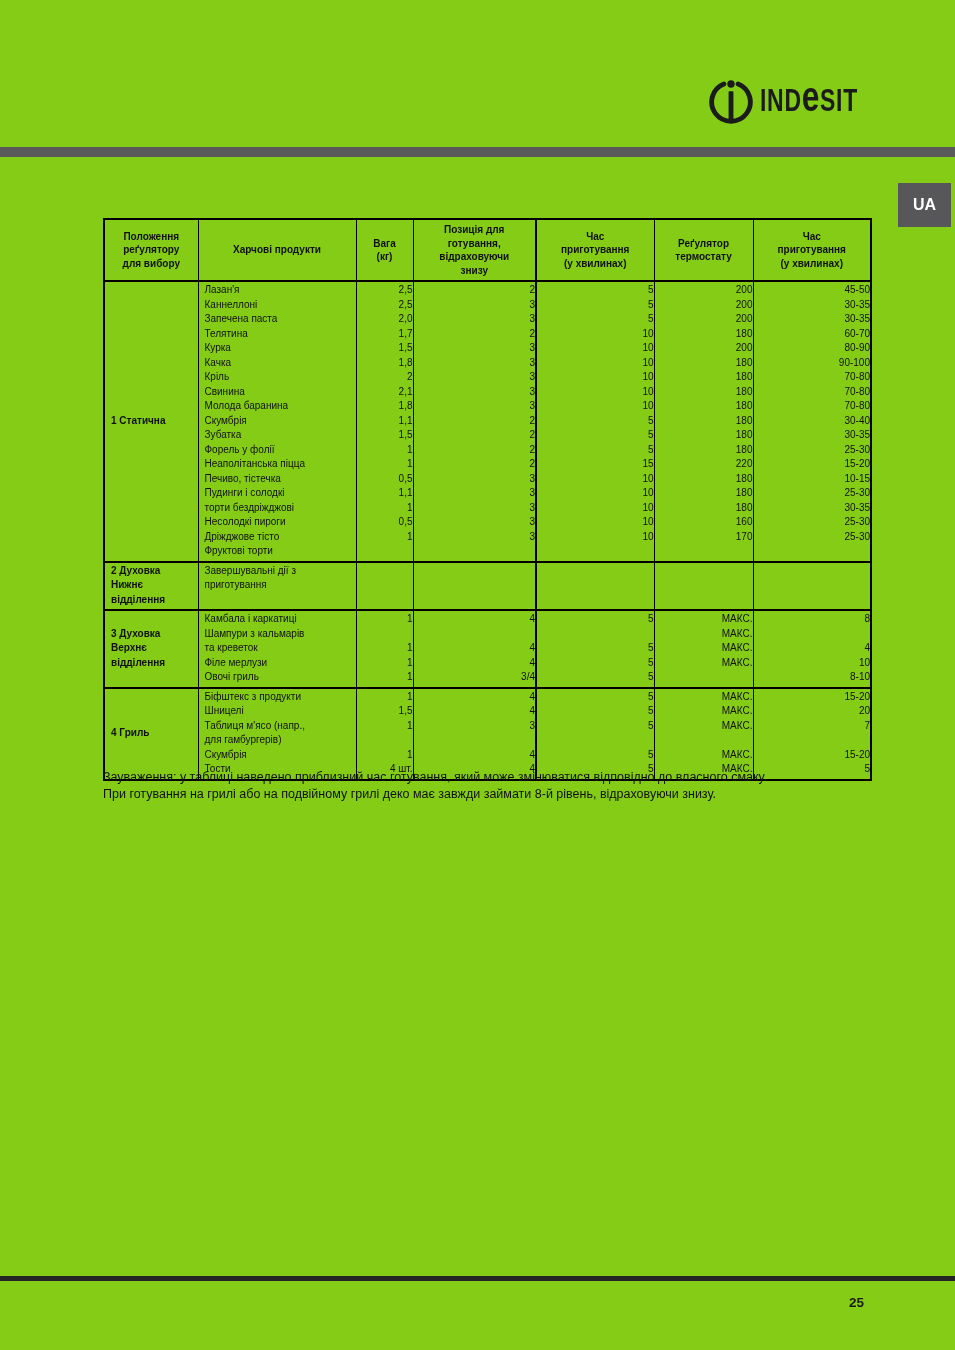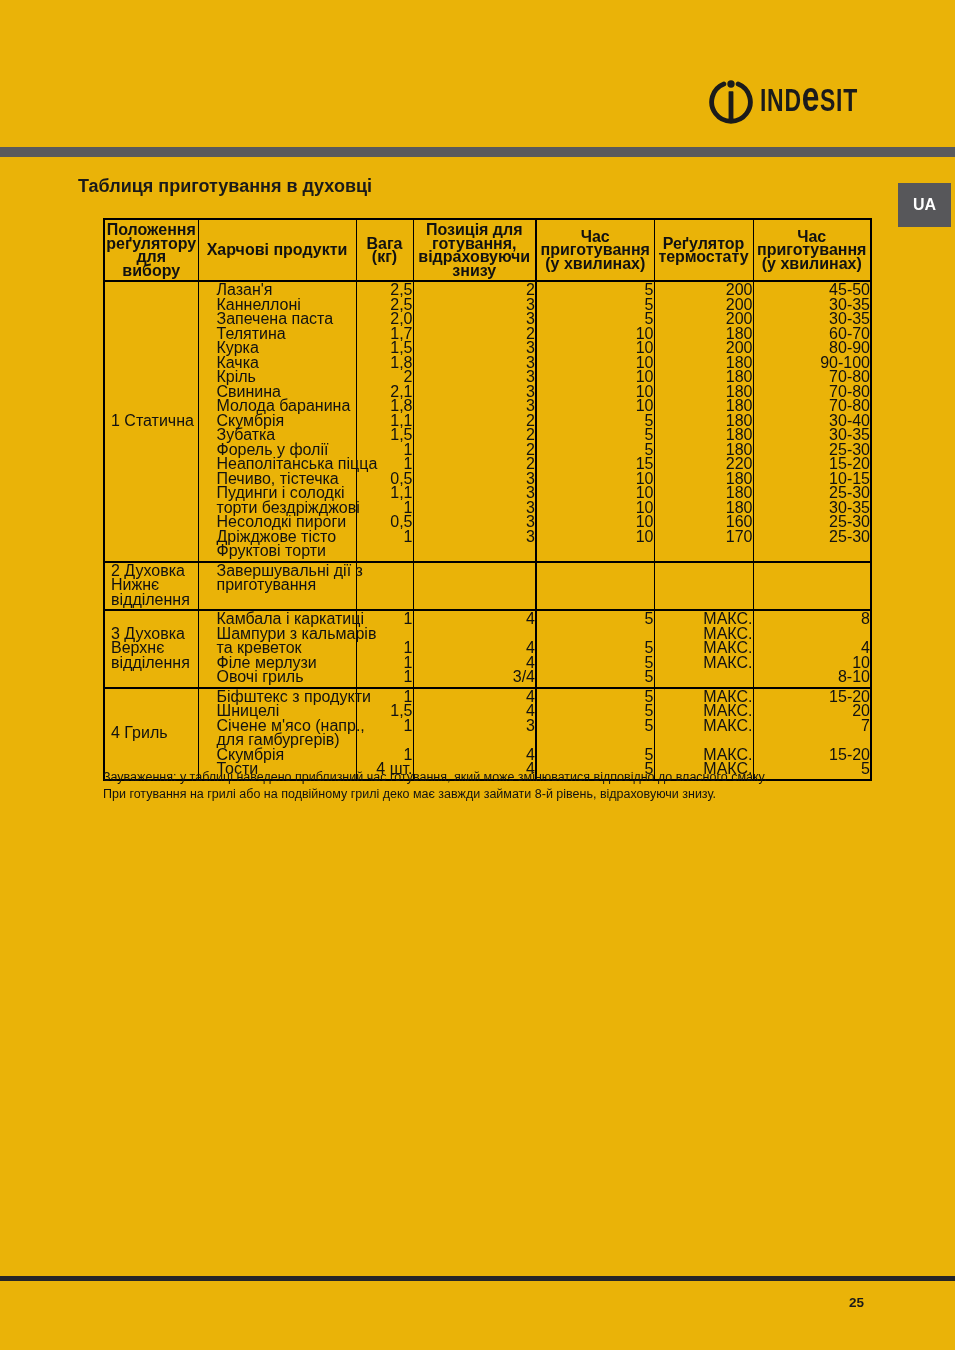--- a/index.html
+++ b/index.html
@@ -1,17 +1,17 @@
 <!DOCTYPE html>
 <html><head>
 <meta charset="utf-8">
 <style>
   html,body{margin:0;padding:0;background:#fff;}
   .page{
-    position:relative;width:955px;height:1350px;background:#eab308;overflow:hidden;
+    position:relative;width:955px;height:1350px;background:#84cc16;overflow:hidden;
     font-family:"Liberation Sans", sans-serif;color:#1a1a1a;
   }
 
   
   .logo{position:absolute;left:708px;top:77px;display:flex;align-items:center;gap:6px;height:48px;}
   .logo-mark{width:46px;height:46px;display:block;}
   .logo-text{
     font-weight:bold;font-size:31px;letter-spacing:1px;color:#1b1b1b;
     transform:scaleX(0.74);transform-origin:left center;white-space:nowrap;
   }
@@ -24,36 +24,36 @@
   
   .title{position:absolute;left:78px;top:176px;margin:0;font-size:18px;font-weight:bold;color:#1a1a1a;}
   .ua-badge{
     position:absolute;left:898px;top:183px;width:53px;height:44px;background:#57575a;color:#fff;
     display:flex;align-items:center;justify-content:center;font-weight:bold;font-size:16px;
   }
 
   
   .cook-table{
     position:absolute;left:103px;top:218px;width:767px;
-    border-collapse:collapse;table-layout:fixed;font-size:16px;color:#111;
+    border-collapse:collapse;table-layout:fixed;font-size:10px;color:#111;
     border:2px solid #000;
   }
   .cook-table th{
     border:1.5px solid #000;border-bottom:2px solid #000;
     font-weight:bold;text-align:center;vertical-align:middle;
     white-space:pre-line;line-height:13.5px;padding:3px 1px;
   }
   .cook-table td{
     border:1.5px solid #000;border-top:2px solid #000;
     vertical-align:top;line-height:14.5px;padding:1px 0 2px 0;
   }
   .cook-table td div{white-space:nowrap;}
-  td.cat{font-weight:normal;text-align:left;padding-left:6px;vertical-align:middle;}
+  td.cat{font-weight:bold;text-align:left;padding-left:6px;vertical-align:middle;}
   td.cat.vtop{vertical-align:top;margin-top:25px;}
-  td.food{text-align:left;padding-left:18px;}
+  td.food{text-align:left;padding-left:6px;}
   td.num{text-align:right;}
   .thickR{border-right:2.5px solid #000 !important;}
 
   
   .note{position:absolute;left:103px;top:769px;width:790px;font-size:12.5px;line-height:17px;color:#111;}
   .note b{font-weight:normal;}
 
   
   .page-number{position:absolute;left:849px;top:1295px;font-size:13.5px;font-weight:bold;color:#1a1a1a;}
 </style>
@@ -66,21 +66,20 @@
     <svg class="logo-mark" viewBox="0 0 100 100" aria-hidden="true">
       <path d="M 34.5 13 A 42 42 0 1 0 65.5 13" fill="none" stroke="#1b1b1b" stroke-width="10.5" stroke-linecap="round"></path>
       <circle cx="50" cy="13" r="8" fill="#1b1b1b"></circle>
       <rect x="44.75" y="29" width="10.5" height="65" rx="1.5" fill="#1b1b1b"></rect>
     </svg>
     <div class="logo-text"><span>IND</span><span class="logo-e">e</span><span>SIT</span></div>
   </div>
 
   <div class="topbar"></div>
 
-  <h1 class="title">Таблиця приготування в духовці</h1>
 
   <div class="ua-badge">UA</div>
 
   <table class="cook-table" id="cook-table">
     <colgroup id="cook-cols">
         <col style="width: 94px;">
         <col style="width: 158px;">
         <col style="width: 57px;">
         <col style="width: 123px;">
         <col style="width: 118px;">
@@ -321,21 +320,21 @@
             <div>8-10</div>
           </td>
         </tr>
         <tr>
           <td class="cat">
             <div>4 Гриль</div>
           </td>
           <td class="food">
             <div>Біфштекс з продукти</div>
             <div>Шницелі</div>
-            <div>Січене м'ясо (напр.,</div>
+            <div>Таблиця м'ясо (напр.,</div>
             <div>для гамбургерів)</div>
             <div>Скумбрія</div>
             <div>Тости</div>
           </td>
           <td class="num">
             <div>1</div>
             <div>1,5</div>
             <div>1</div>
             <div>&nbsp;</div>
             <div>1</div>

